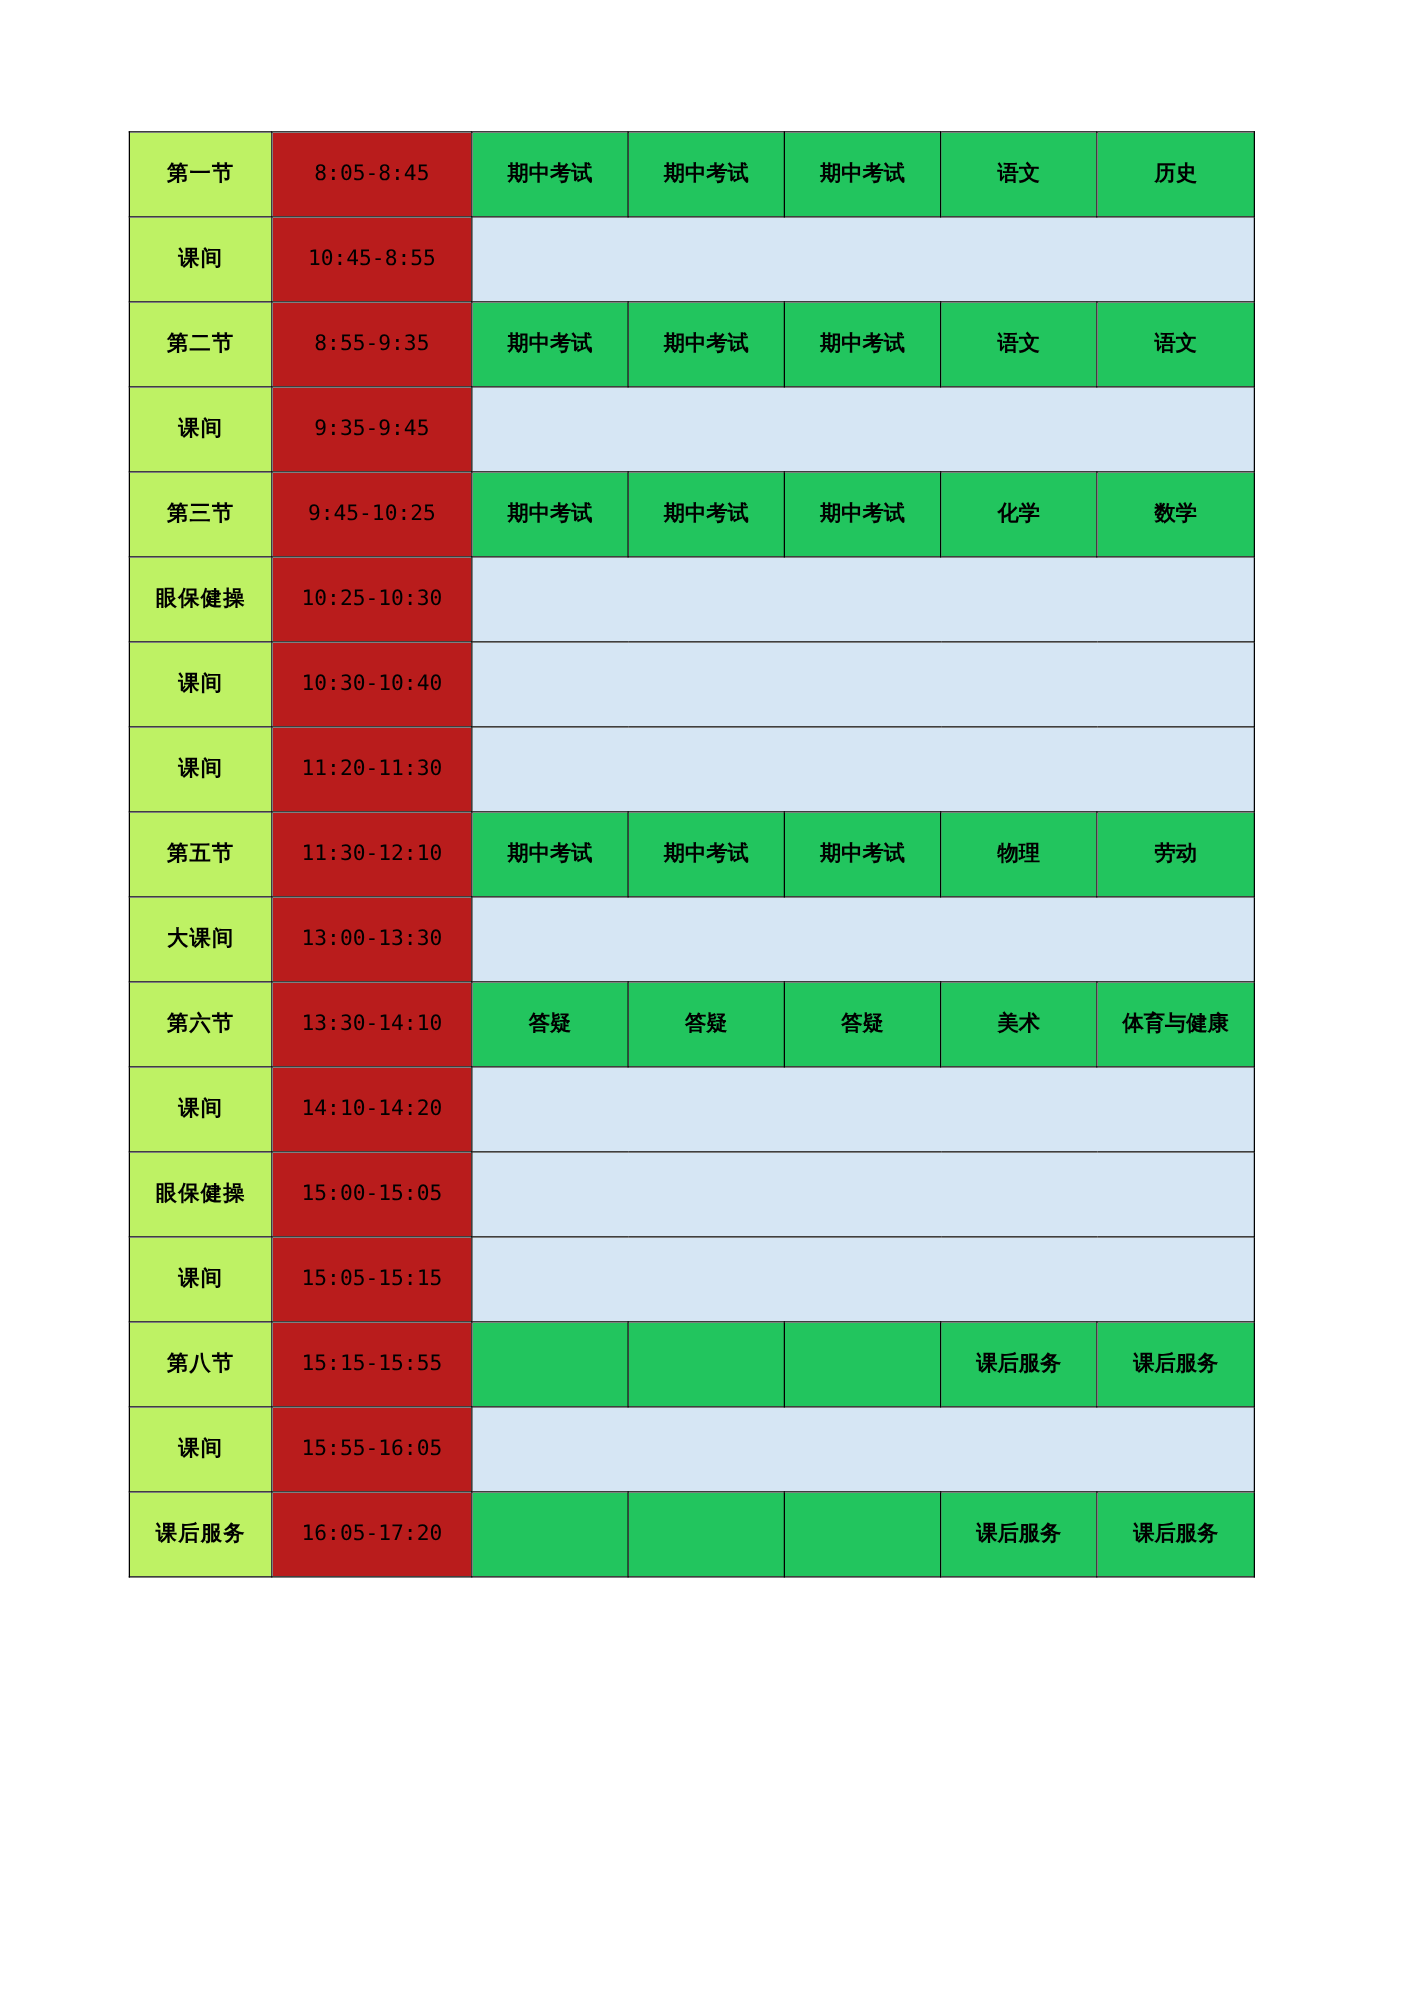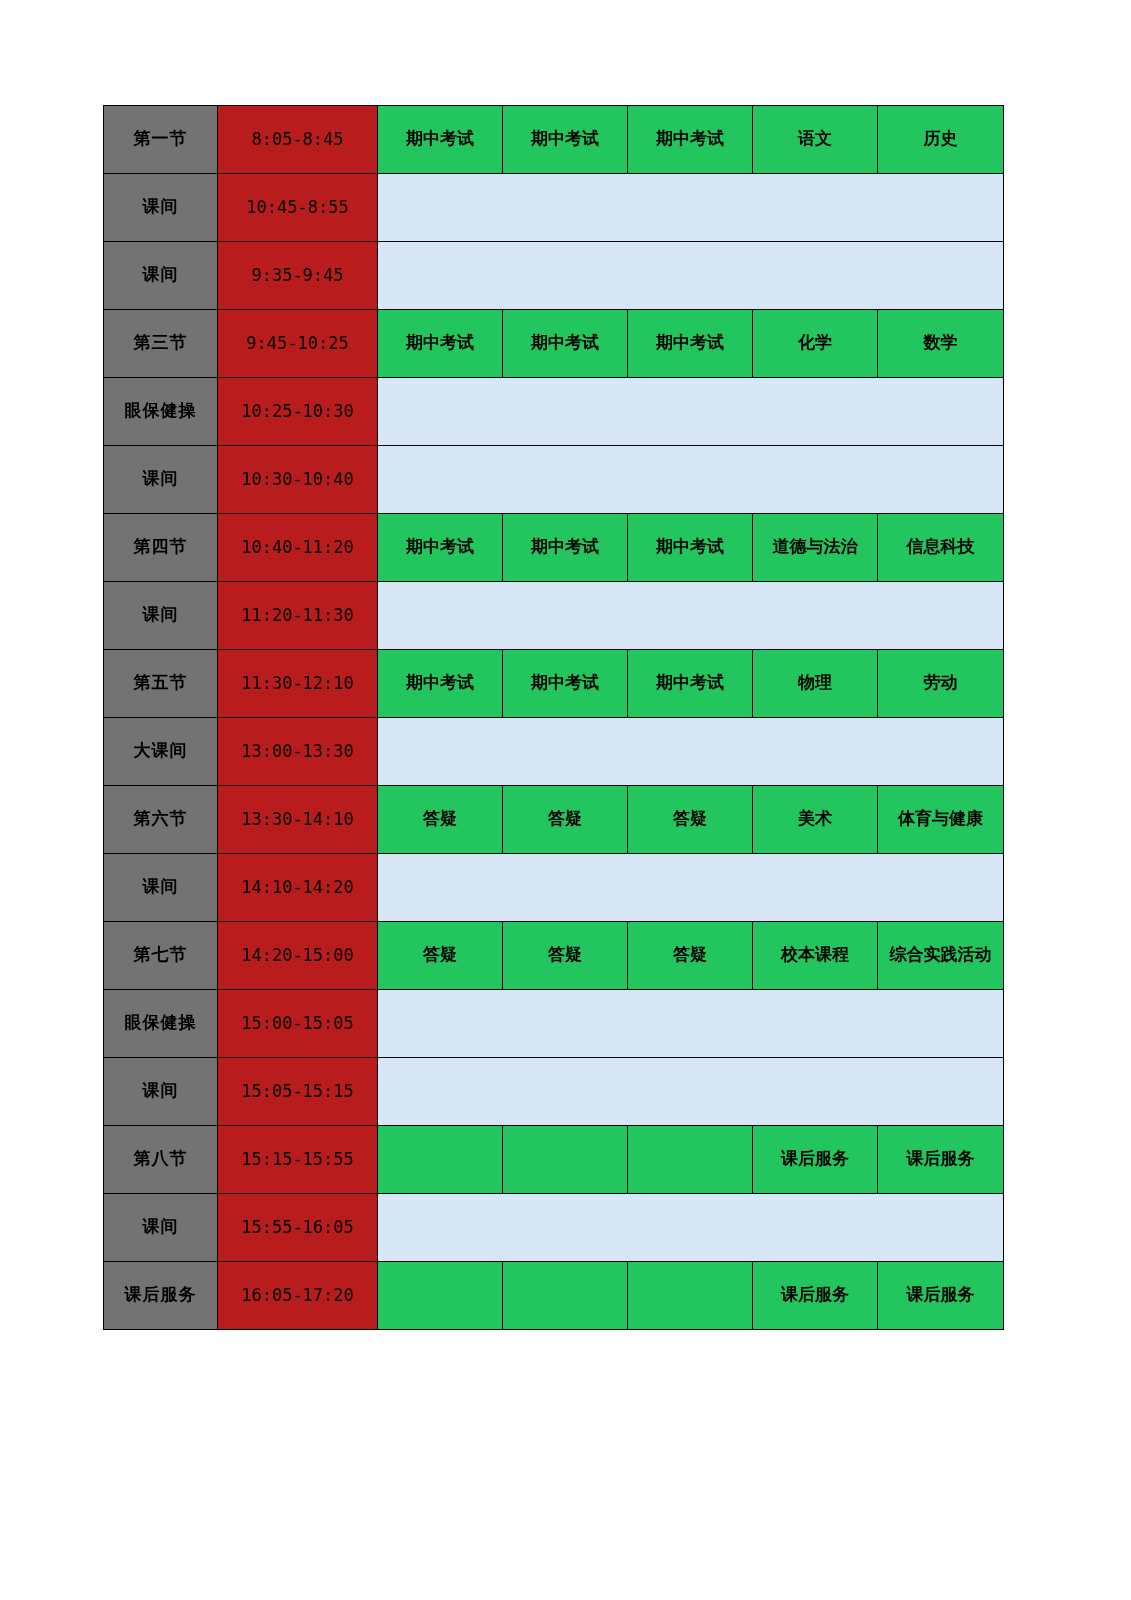--- a/index.html
+++ b/index.html
@@ -45,21 +45,21 @@
     white-space: nowrap;
     overflow: hidden;
   }
   
   col.c-period { width: 114px; }
   col.c-time   { width: 160px; }
   col.c-day    { width: 125px; }
   col.c-day-l  { width: 126px; }
 
   td.period {
-    background: #737373;
+    background: #bef264;
     font-weight: bold;
     letter-spacing: 1px;
   }
   td.time {
     background: #b91c1c;
     font-family: "DejaVu Sans Mono", "Liberation Mono", monospace;
     font-size: 17px;
     letter-spacing: 0px;
   }
   td.cell {
@@ -99,20 +99,29 @@
             <td class="cell filled">期中考试</td>
             <td class="cell filled">语文</td>
             <td class="cell filled">历史</td>
           </tr>
           <tr>
             <td class="period">课间</td>
             <td class="time">10:45-8:55</td>
             <td class="span" colspan="5"></td>
           </tr>
           <tr>
+            <td class="period">第二节</td>
+            <td class="time">8:55-9:35</td>
+            <td class="cell filled">期中考试</td>
+            <td class="cell filled">期中考试</td>
+            <td class="cell filled">期中考试</td>
+            <td class="cell filled">语文</td>
+            <td class="cell filled">语文</td>
+          </tr>
+          <tr>
             <td class="period">课间</td>
             <td class="time">9:35-9:45</td>
             <td class="span" colspan="5"></td>
           </tr>
           <tr>
             <td class="period">第三节</td>
             <td class="time">9:45-10:25</td>
             <td class="cell filled">期中考试</td>
             <td class="cell filled">期中考试</td>
             <td class="cell filled">期中考试</td>
@@ -121,29 +130,20 @@
           </tr>
           <tr>
             <td class="period">眼保健操</td>
             <td class="time">10:25-10:30</td>
             <td class="span" colspan="5"></td>
           </tr>
           <tr>
             <td class="period">课间</td>
             <td class="time">10:30-10:40</td>
             <td class="span" colspan="5"></td>
-          </tr>
-          <tr>
-            <td class="period">第四节</td>
-            <td class="time">10:40-11:20</td>
-            <td class="cell filled">期中考试</td>
-            <td class="cell filled">期中考试</td>
-            <td class="cell filled">期中考试</td>
-            <td class="cell filled">道德与法治</td>
-            <td class="cell filled">信息科技</td>
           </tr>
           <tr>
             <td class="period">课间</td>
             <td class="time">11:20-11:30</td>
             <td class="span" colspan="5"></td>
           </tr>
           <tr>
             <td class="period">第五节</td>
             <td class="time">11:30-12:10</td>
             <td class="cell filled">期中考试</td>
@@ -165,29 +165,20 @@
             <td class="cell filled">答疑</td>
             <td class="cell filled">美术</td>
             <td class="cell filled">体育与健康</td>
           </tr>
           <tr>
             <td class="period">课间</td>
             <td class="time">14:10-14:20</td>
             <td class="span" colspan="5"></td>
           </tr>
           <tr>
-            <td class="period">第七节</td>
-            <td class="time">14:20-15:00</td>
-            <td class="cell filled">答疑</td>
-            <td class="cell filled">答疑</td>
-            <td class="cell filled">答疑</td>
-            <td class="cell filled">校本课程</td>
-            <td class="cell filled small">综合实践活动</td>
-          </tr>
-          <tr>
             <td class="period">眼保健操</td>
             <td class="time">15:00-15:05</td>
             <td class="span" colspan="5"></td>
           </tr>
           <tr>
             <td class="period">课间</td>
             <td class="time">15:05-15:15</td>
             <td class="span" colspan="5"></td>
           </tr>
           <tr>

